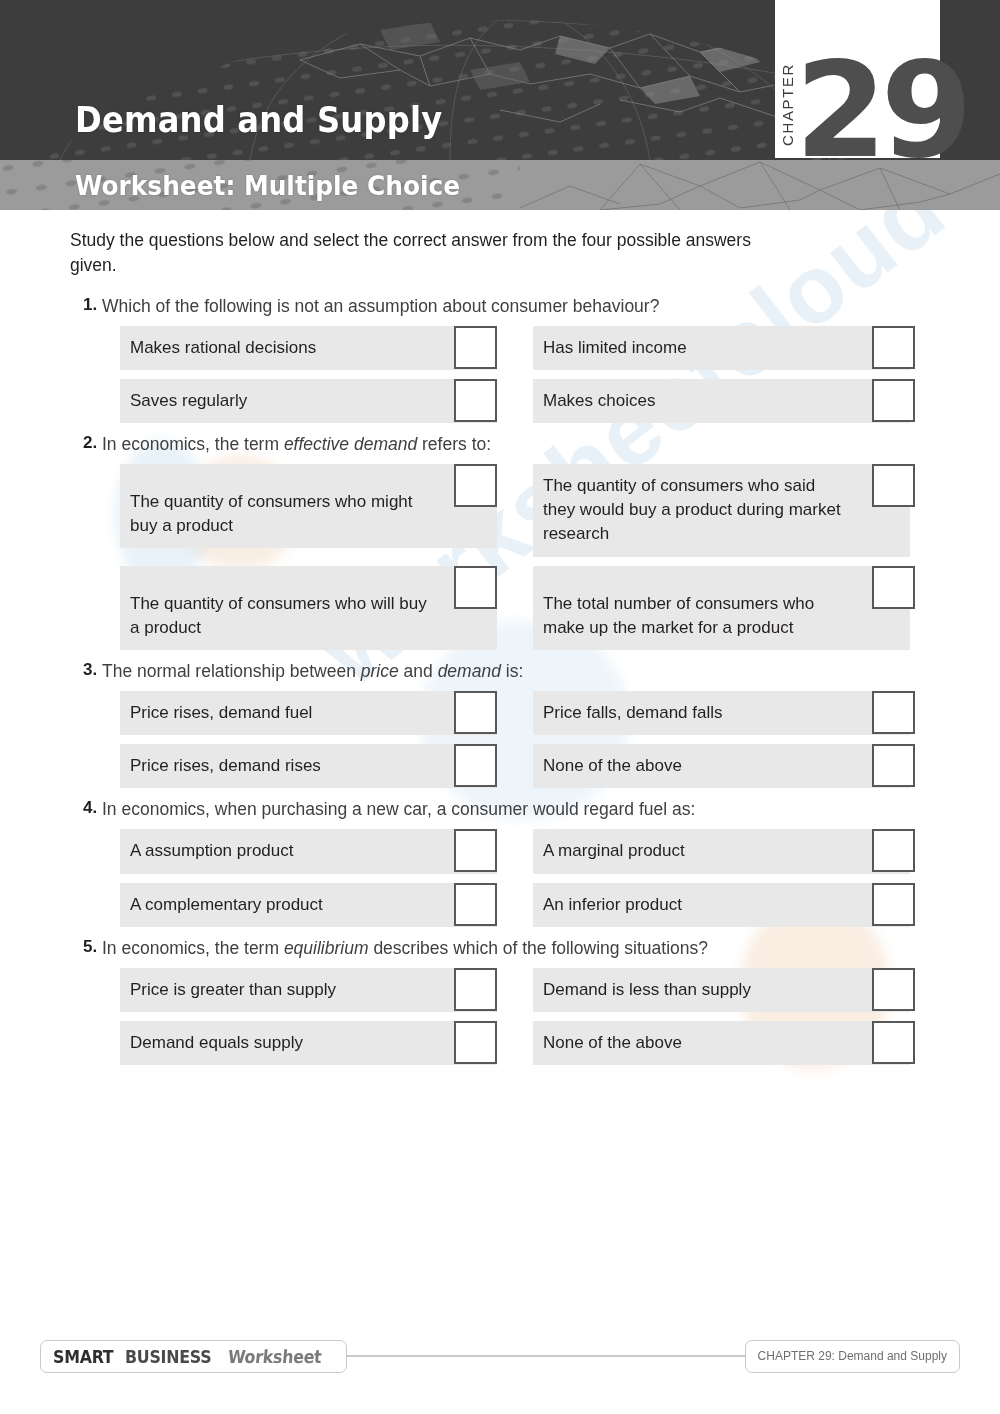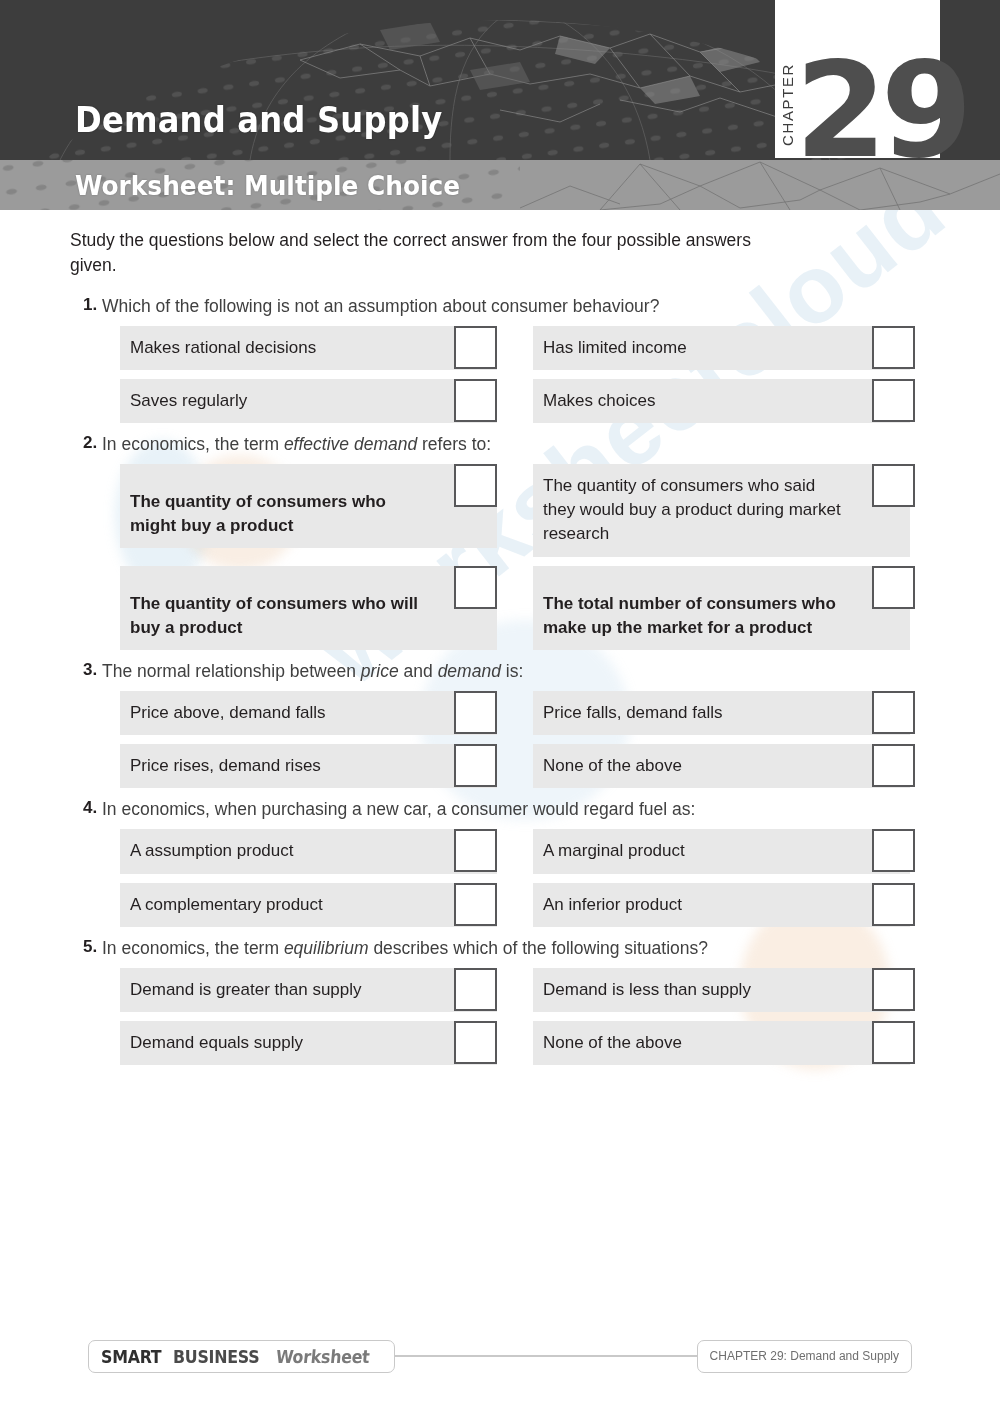--- a/index.html
+++ b/index.html
@@ -182,21 +182,20 @@
     font-size: 17px;
     color: #231f20;
     line-height: 1.42;
     display: flex;
     align-items: center;
   }
   .opt-bar.tall {
     min-height: 84px;
     align-items: flex-start;
     padding-top: 26px;
-    font-weight: bold;
   }
   .opt-bar.tall-r {
     min-height: 84px;
     align-items: flex-start;
     padding-top: 10px;
   }
   .opt-box {
     position: absolute;
     right: 0px; top: 0px;
     width: 43px; height: 43px;
@@ -207,21 +206,21 @@
 
   
   #footer {
     position: absolute;
     left: 0; bottom: 38px;
     width: 1000px;
     height: 40px;
     z-index: 3;
     display: flex;
     align-items: center;
-    padding: 0 88px;
+    padding: 0 40px;
   }
   .foot-box {
     border: 1.5px solid #c9c9c9;
     border-radius: 7px;
     background: #ffffff;
     height: 33px;
     display: flex;
     align-items: center;
     padding: 0 12px;
     white-space: nowrap;
@@ -415,21 +414,21 @@
         </div>
       </div>
       <div class="question-block">
         <div class="q-head">
           <div class="q-num">3.</div>
           <div class="q-text">The normal relationship between <em>price</em> and <em>demand</em> is:</div>
         </div>
         <div class="opt-grid">
           <div class="opt-row">
             <div class="opt-cell">
-              <div class="opt-bar">Price above, demand falls</div>
+              <div class="opt-bar">Price rises, demand fuel</div>
               <div class="opt-box"></div>
             </div>
             <div class="opt-cell right">
               <div class="opt-bar">Price falls, demand falls</div>
               <div class="opt-box"></div>
             </div>
           </div>
           <div class="opt-row">
             <div class="opt-cell">
               <div class="opt-bar">Price rises, demand rises</div>
@@ -471,21 +470,21 @@
         </div>
       </div>
       <div class="question-block">
         <div class="q-head">
           <div class="q-num">5.</div>
           <div class="q-text">In economics, the term <em>equilibrium</em> describes which of the following situations?</div>
         </div>
         <div class="opt-grid">
           <div class="opt-row">
             <div class="opt-cell">
-              <div class="opt-bar">Demand is greater than supply</div>
+              <div class="opt-bar">Price is greater than supply</div>
               <div class="opt-box"></div>
             </div>
             <div class="opt-cell right">
               <div class="opt-bar">Demand is less than supply</div>
               <div class="opt-box"></div>
             </div>
           </div>
           <div class="opt-row">
             <div class="opt-cell">
               <div class="opt-bar">Demand equals supply</div>

